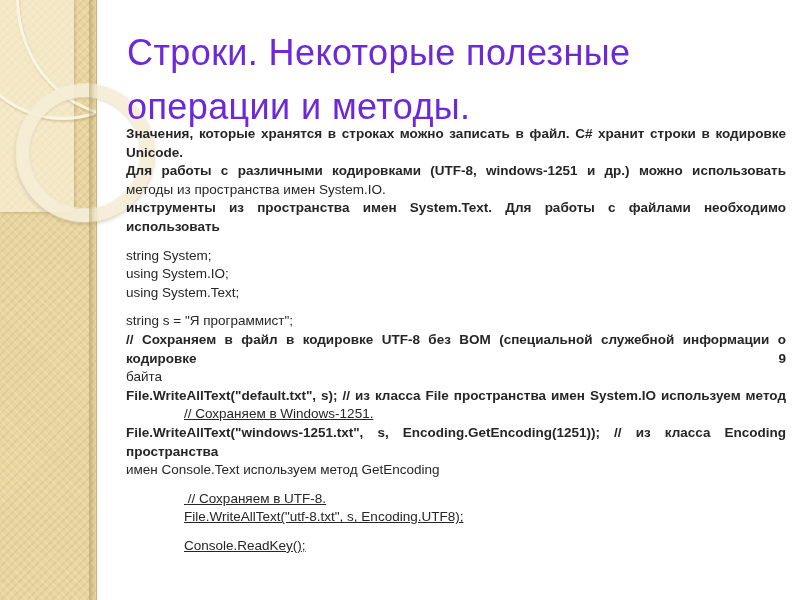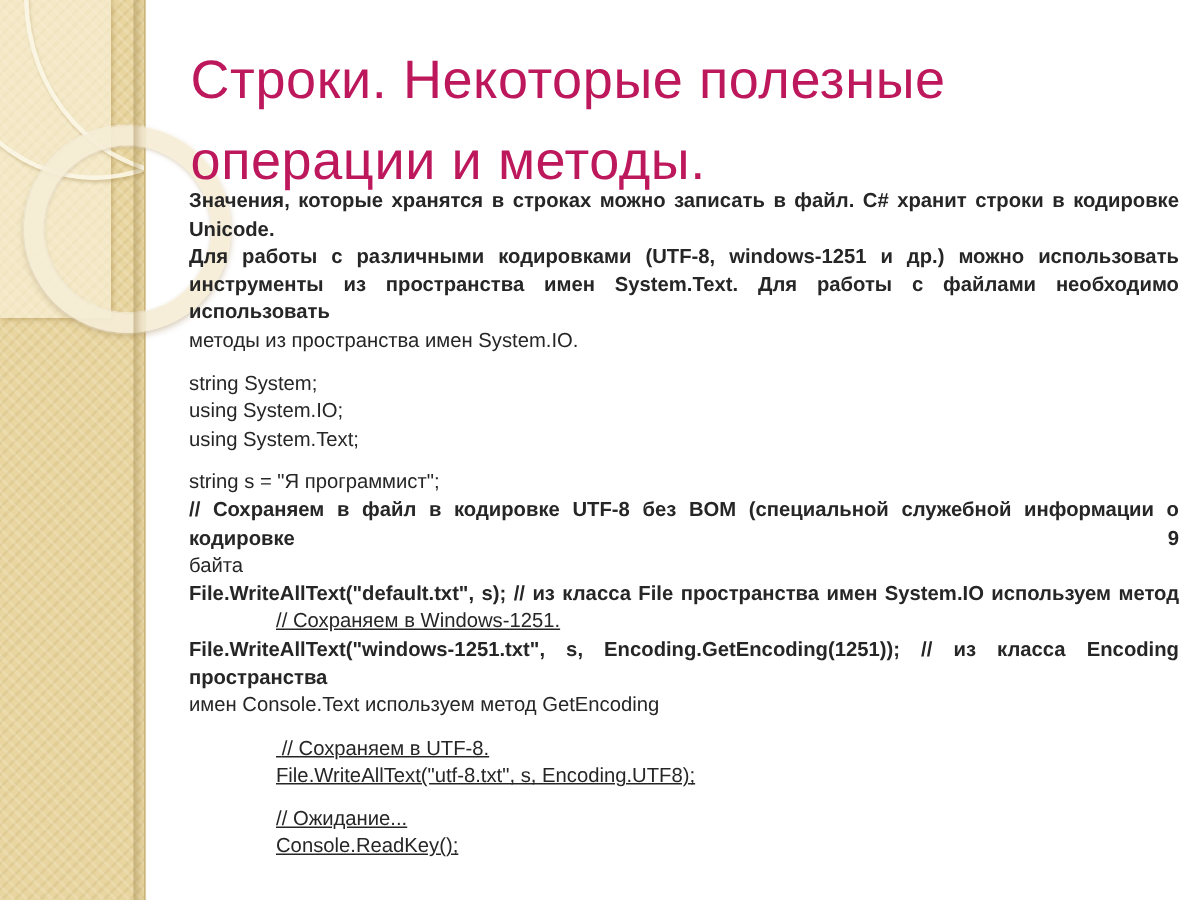--- a/index.html
+++ b/index.html
@@ -40,21 +40,21 @@
   .edge-shadow{
     position:absolute;left:89px;top:0;width:10px;height:600px;
     background:linear-gradient(to right, rgba(146,120,62,0.40), rgba(146,120,62,0.08) 55%, rgba(255,255,255,0));
   }
 
   
   .content{position:absolute;left:0;top:0;width:800px;height:600px;}
   .title{
     position:absolute;left:127px;top:26px;width:660px;margin:0;
     font-size:36px;font-weight:400;letter-spacing:0.4px;line-height:54px;
-    color:#be185d;
+    color:#6d28d9;
   }
   .title .tl{display:block;}
   .body{
     position:absolute;left:126px;top:125px;width:660px;
     font-size:13.5px;line-height:18.6px;color:#262626;
   }
   .line{white-space:pre-wrap;min-height:18.6px;}
   .line.j{white-space:normal;text-align:justify;text-align-last:justify;font-weight:bold;}
   .line.ind{padding-left:58px;text-decoration:underline;}
   .line.blank{height:10px;min-height:10px;line-height:10px;}
@@ -73,36 +73,35 @@
   <div class="edge-shadow"></div>
 
   <main class="content">
     <h1 class="title">
       <span class="tl">Строки. Некоторые полезные</span>
       <span class="tl">операции и методы.</span>
     </h1>
     <div class="body" id="body-lines">
         <div class="line j">Значения, которые хранятся в строках можно записать в файл. C# хранит строки в кодировке Unicode.</div>
         <div class="line j">Для работы  с различными кодировками (UTF-8, windows-1251 и др.) можно использовать</div>
+        <div class="line">методы из пространства имен System.IO.</div>
         <div class="line j">инструменты из пространства  имен System.Text. Для работы с файлами необходимо использовать</div>
-        <div class="line">методы из пространства имен System.IO.</div>
         <div class="line blank"></div>
         <div class="line">string System;</div>
         <div class="line">using System.IO;</div>
         <div class="line">using System.Text;</div>
         <div class="line blank"></div>
         <div class="line">string s = "Я программист";</div>
         <div class="line j">// Сохраняем в файл в кодировке UTF-8 без BOM (специальной служебной информации о кодировке 9</div>
         <div class="line">байта</div>
         <div class="line j">File.WriteAllText("default.txt", s); // из класса File пространства имен System.IO используем метод</div>
         <div class="line ind">// Сохраняем в Windows-1251.</div>
         <div class="line j">File.WriteAllText("windows-1251.txt", s, Encoding.GetEncoding(1251)); // из класса Encoding пространства</div>
         <div class="line">имен Console.Text используем метод GetEncoding</div>
         <div class="line blank"></div>
         <div class="line ind"> // Сохраняем в UTF-8.</div>
         <div class="line ind">File.WriteAllText("utf-8.txt", s, Encoding.UTF8);</div>
         <div class="line blank"></div>
-        <div class="line ind">// Ожидание...</div>
         <div class="line ind">Console.ReadKey();</div>
       </div>
   </main>
 
 </div>
 
 </body></html>

